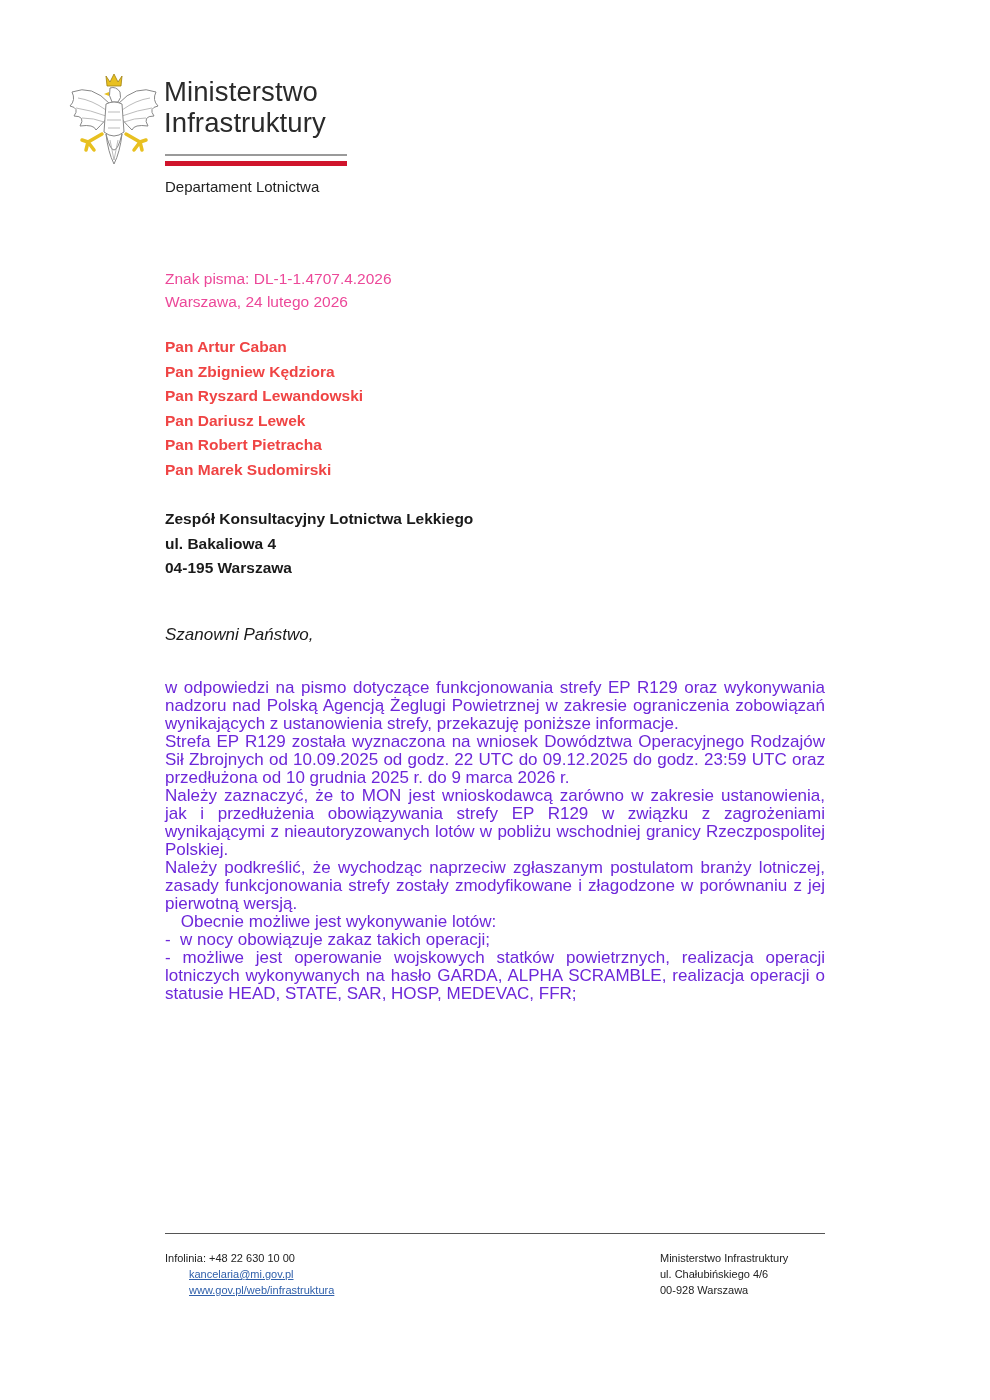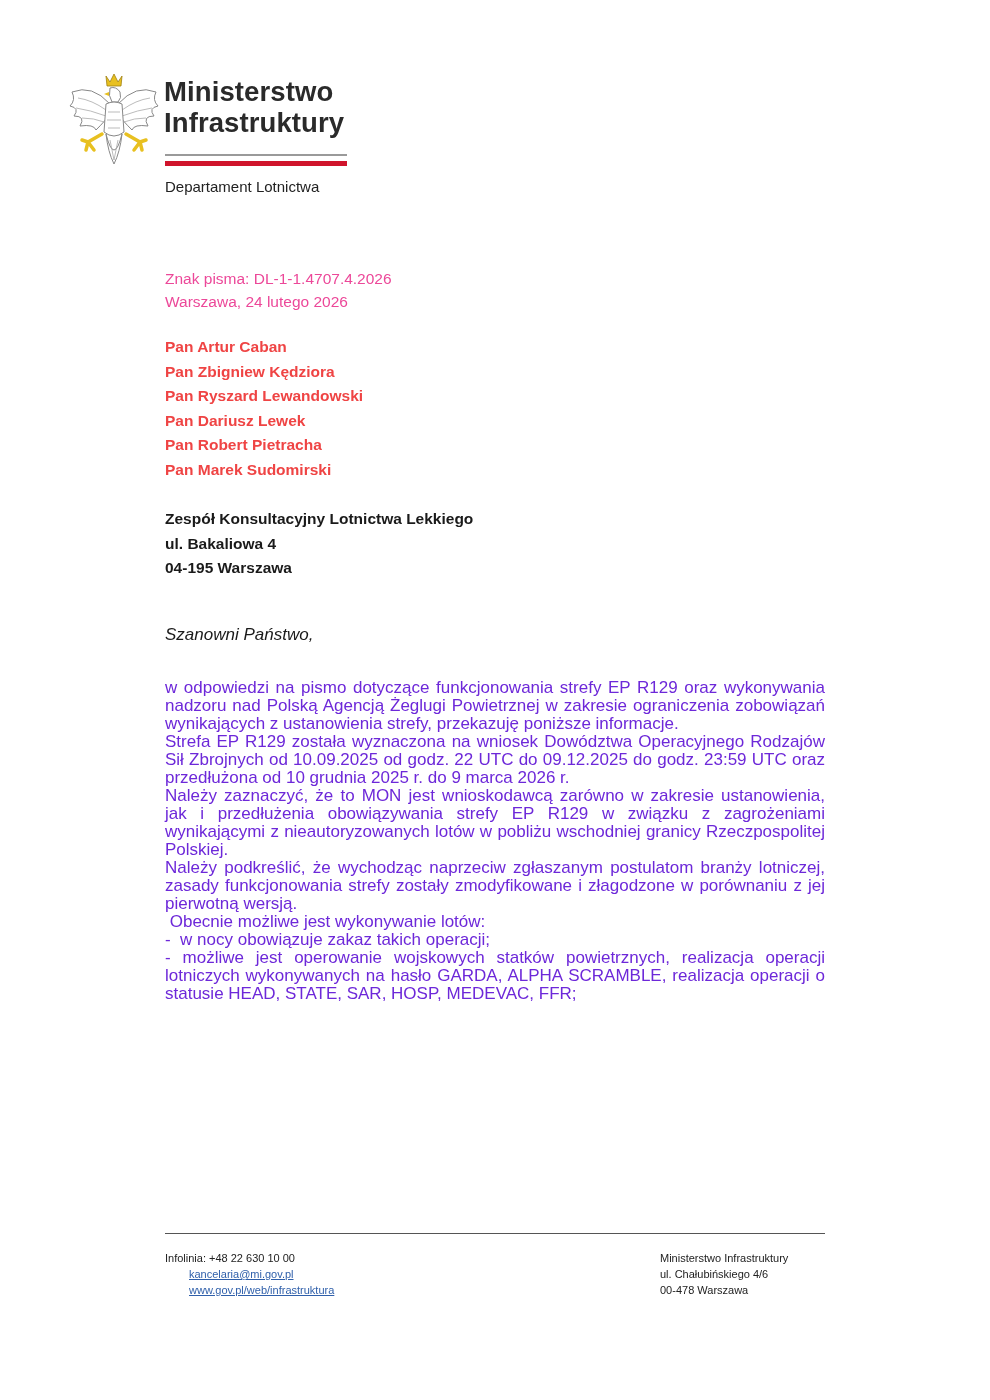--- a/index.html
+++ b/index.html
@@ -1,19 +1,19 @@
 <!DOCTYPE html>
 <html><head>
   <meta charset="utf-8">
   <style>
     html, body { margin: 0; padding: 0; background: #ffffff; }
     body { width: 990px; height: 1400px; position: relative; overflow: hidden;
       font-family: "Liberation Sans", "DejaVu Sans", sans-serif; color: #1a1a1a; }
     .logo { position: absolute; left: 66px; top: 70px; width: 96px; height: 100px; }
-    .brand { position: absolute; left: 164px; top: 76px; font-weight: bold; }
+    .brand { position: absolute; left: 164px; top: 76px; }
     .brand-line { font-size: 27.5px; line-height: 31px; color: #2a2a2a; letter-spacing: 0.1px; }
     .rule-grey { position: absolute; left: 165px; top: 154px; width: 182px; height: 2px; background: #9a9a9a; }
     .rule-red { position: absolute; left: 165px; top: 161px; width: 182px; height: 5px; background: #d0142c; }
     .dept { position: absolute; left: 165px; top: 178px; font-size: 15px; color: #222; }
     .ref { position: absolute; left: 165px; top: 267px; font-size: 15.5px; line-height: 23px; color: #ec4899; }
     .recipients { position: absolute; left: 165px; top: 335px; font-size: 15.5px; line-height: 24.6px; font-weight: bold; color: #ef4444; }
     .org { position: absolute; left: 165px; top: 507px; font-size: 15.5px; line-height: 24.6px; font-weight: bold; color: #1a1a1a; }
     .salutation { position: absolute; left: 165px; top: 625px; font-size: 17px; font-style: italic; color: #1a1a1a; }
     .body-text { position: absolute; left: 165px; top: 679px; width: 660px; font-size: 17px; line-height: 18px; color: #6d28d9; }
     .body-text p { margin: 0; text-align: justify; }
@@ -79,28 +79,28 @@
   <div>04-195 Warszawa</div>
 </div>
 
 <div class="salutation">Szanowni Państwo,</div>
 
 <div class="body-text">
   <p>w odpowiedzi na pismo dotyczące funkcjonowania strefy EP R129 oraz wykonywania nadzoru nad Polską Agencją Żeglugi Powietrznej w zakresie ograniczenia zobowiązań wynikających z ustanowienia strefy, przekazuję poniższe informacje.</p>
   <p>Strefa EP R129 została wyznaczona na wniosek Dowództwa Operacyjnego Rodzajów Sił Zbrojnych od 10.09.2025 od godz. 22 UTC do 09.12.2025 do godz. 23:59 UTC oraz przedłużona od 10 grudnia 2025 r. do 9 marca 2026 r.</p>
   <p>Należy zaznaczyć, że to MON jest wnioskodawcą zarówno w zakresie ustanowienia, jak i przedłużenia obowiązywania strefy EP R129 w związku z zagrożeniami wynikającymi z nieautoryzowanych lotów w pobliżu wschodniej granicy Rzeczpospolitej Polskiej.</p>
   <p>Należy podkreślić, że wychodząc naprzeciw zgłaszanym postulatom branży lotniczej, zasady funkcjonowania strefy zostały zmodyfikowane i złagodzone w porównaniu z jej pierwotną wersją.</p>
-  <p class="left" style="white-space: pre;"> Obecnie możliwe jest wykonywanie lotów:</p>
+  <p class="left" style="white-space: pre; margin-left: 11px;"> Obecnie możliwe jest wykonywanie lotów:</p>
   <p class="left" style="white-space: pre;">-  w nocy obowiązuje zakaz takich operacji;</p>
   <p>- możliwe jest operowanie wojskowych statków powietrznych, realizacja operacji lotniczych wykonywanych na hasło GARDA, ALPHA SCRAMBLE, realizacja operacji o statusie HEAD, STATE, SAR, HOSP, MEDEVAC, FFR;</p>
 </div>
 
 <div class="footer-rule"></div>
 <div class="footer-left">
   <div>Infolinia: +48 22 630 10 00</div>
   <div><a href="kancelaria@mi.gov.pl">kancelaria@mi.gov.pl</a></div>
   <div><a>www.gov.pl/web/infrastruktura</a></div>
 </div>
 <div class="footer-right">
   <div>Ministerstwo Infrastruktury</div>
   <div>ul. Chałubińskiego 4/6</div>
-  <div>00-478 Warszawa</div>
+  <div>00-928 Warszawa</div>
 </div>
 
 </body></html>

